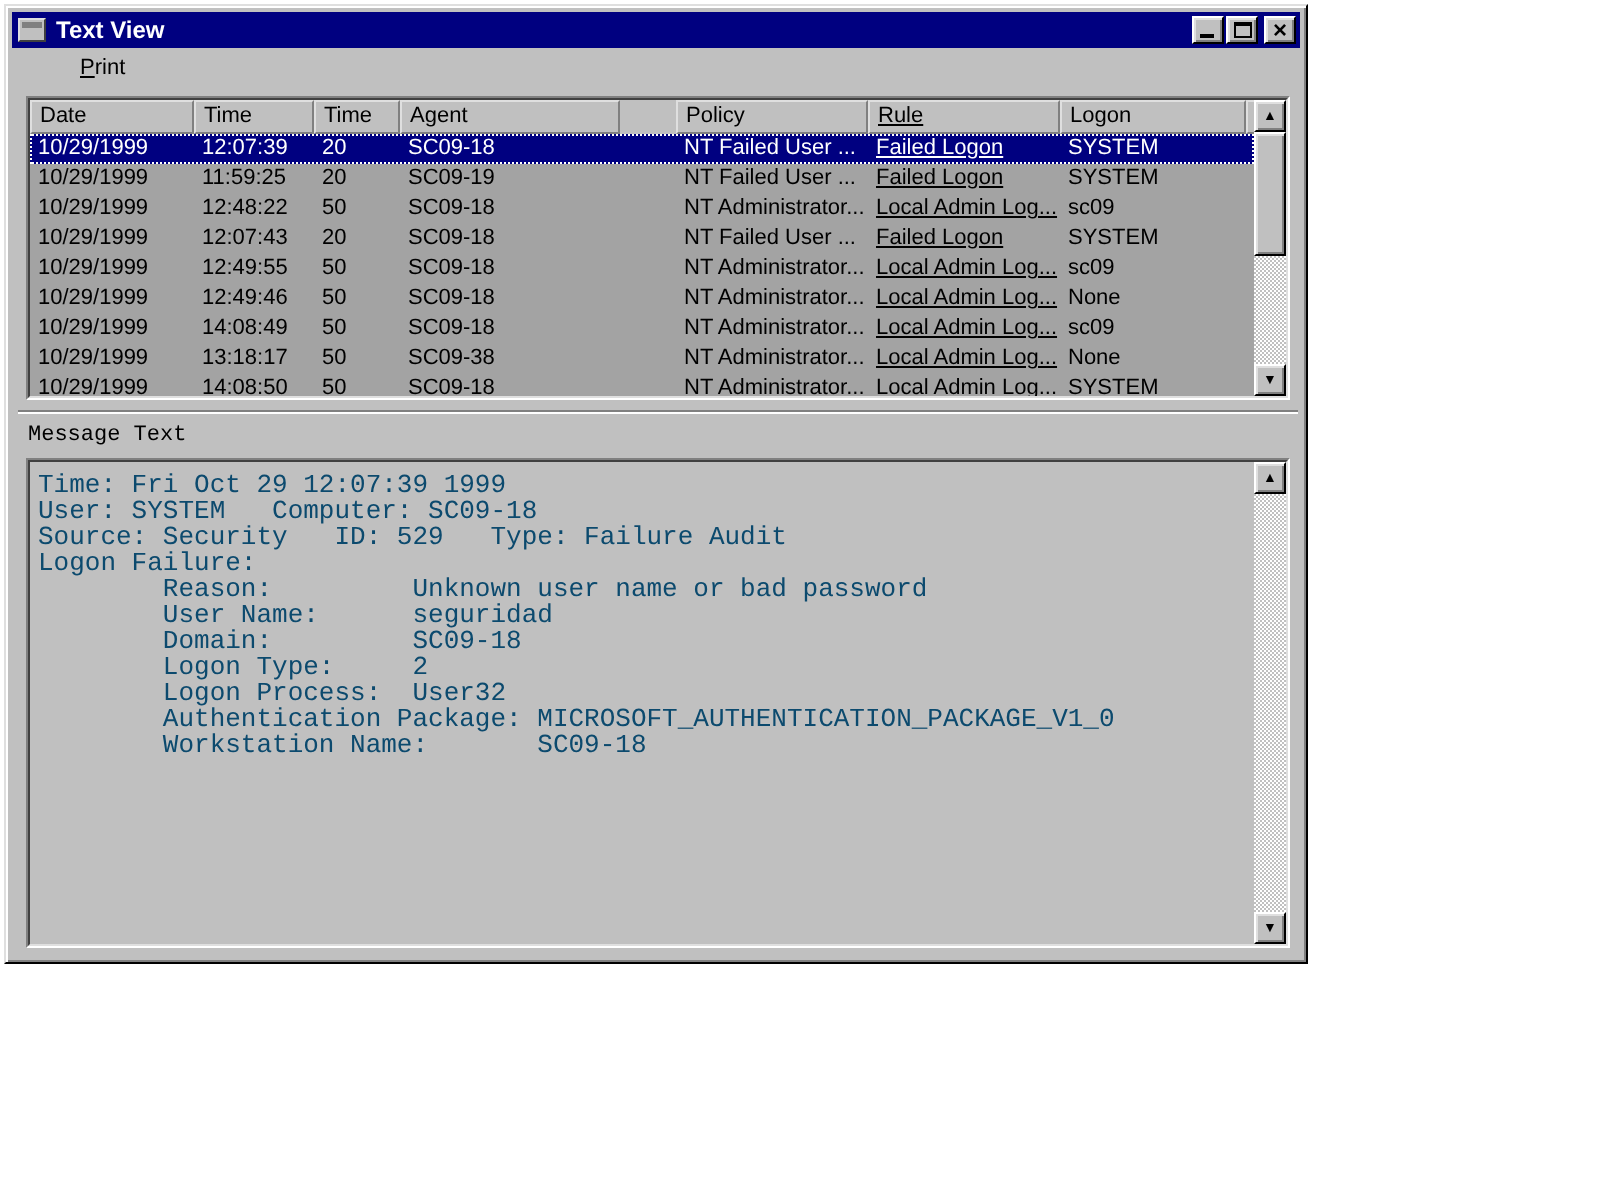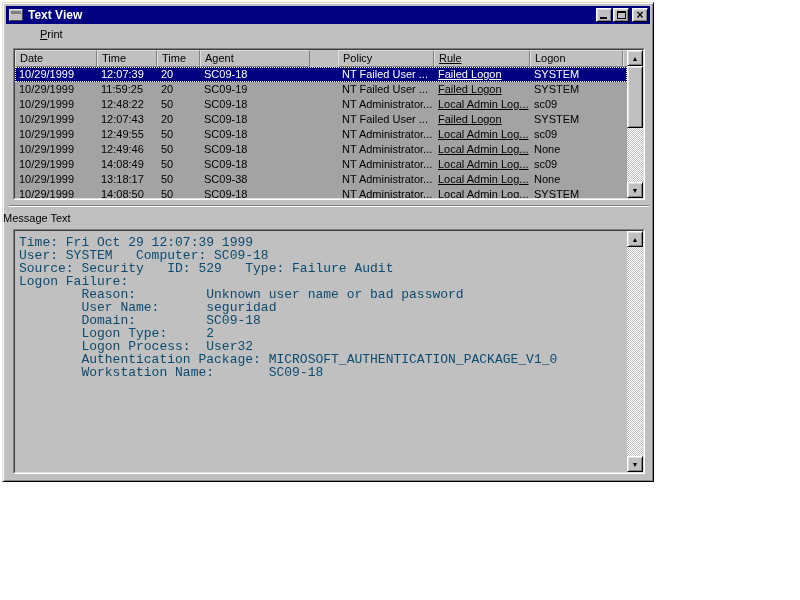--- a/index.html
+++ b/index.html
@@ -76,21 +76,21 @@
     background-size: 2px 2px;
   }
   .sb-thumb {
     flex: 0 0 62px; height: 62px; background: #c0c0c0;
     border: 1px solid; border-color: #ffffff #000000 #000000 #ffffff;
     box-shadow: inset 1px 1px 0 #dfdfdf, inset -1px -1px 0 #808080;
   }
 
   
   .separator { position: absolute; left: 6px; top: 202px; width: 640px; height: 2px; border-top: 1px solid #808080; border-bottom: 1px solid #ffffff; }
-  .msg-label { position: absolute; left: 0; top: 209px; font-size: 11px; color: #000; }
+  .msg-label { position: absolute; left: 11px; top: 209px; font-size: 11px; color: #000; font-family: Liberation Mono, monospace; }
   .msgbox { position: absolute; left: 10px; top: 226px; width: 632px; height: 245px; }
   .msg-main { flex: 1; background: #c0c0c0; overflow: hidden; }
   .msg-text {
     font-family: "Liberation Mono", "DejaVu Sans Mono", monospace;
     font-size: 13px; line-height: 13px; color: #0c4a6e;
     white-space: pre; padding: 5px 0 0 4px;
   }
 </style>
 </head>
 <body>

